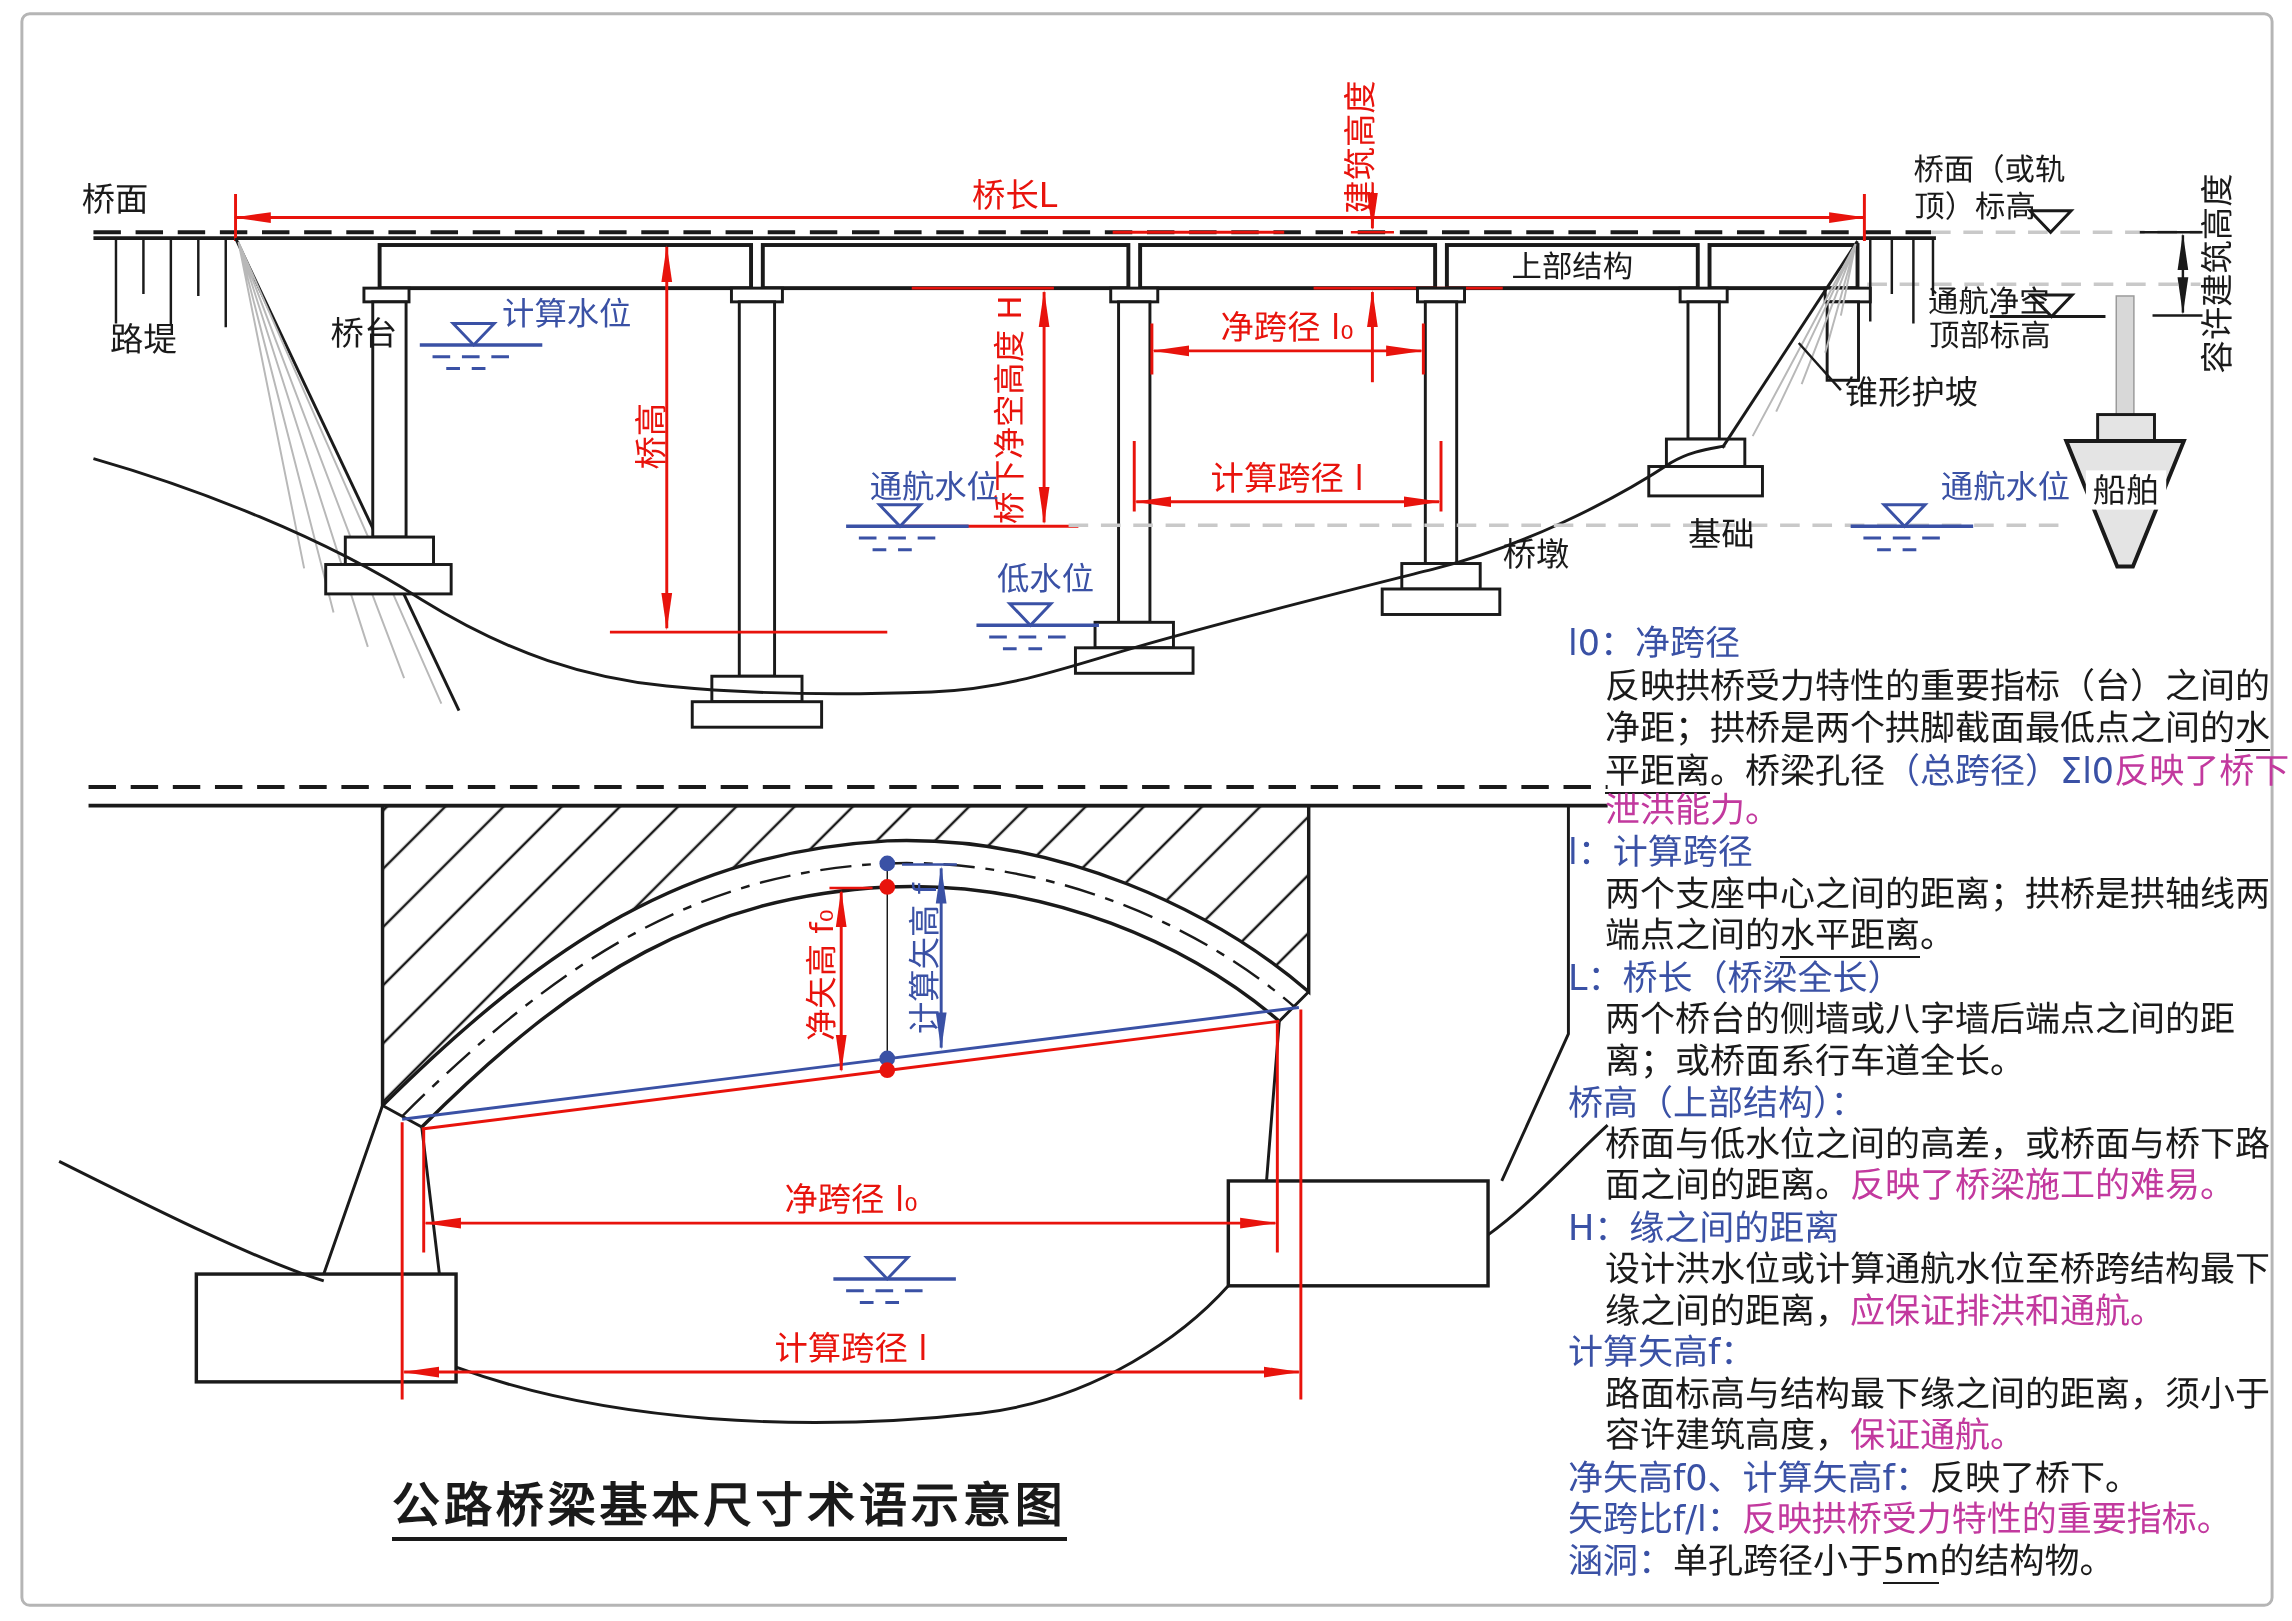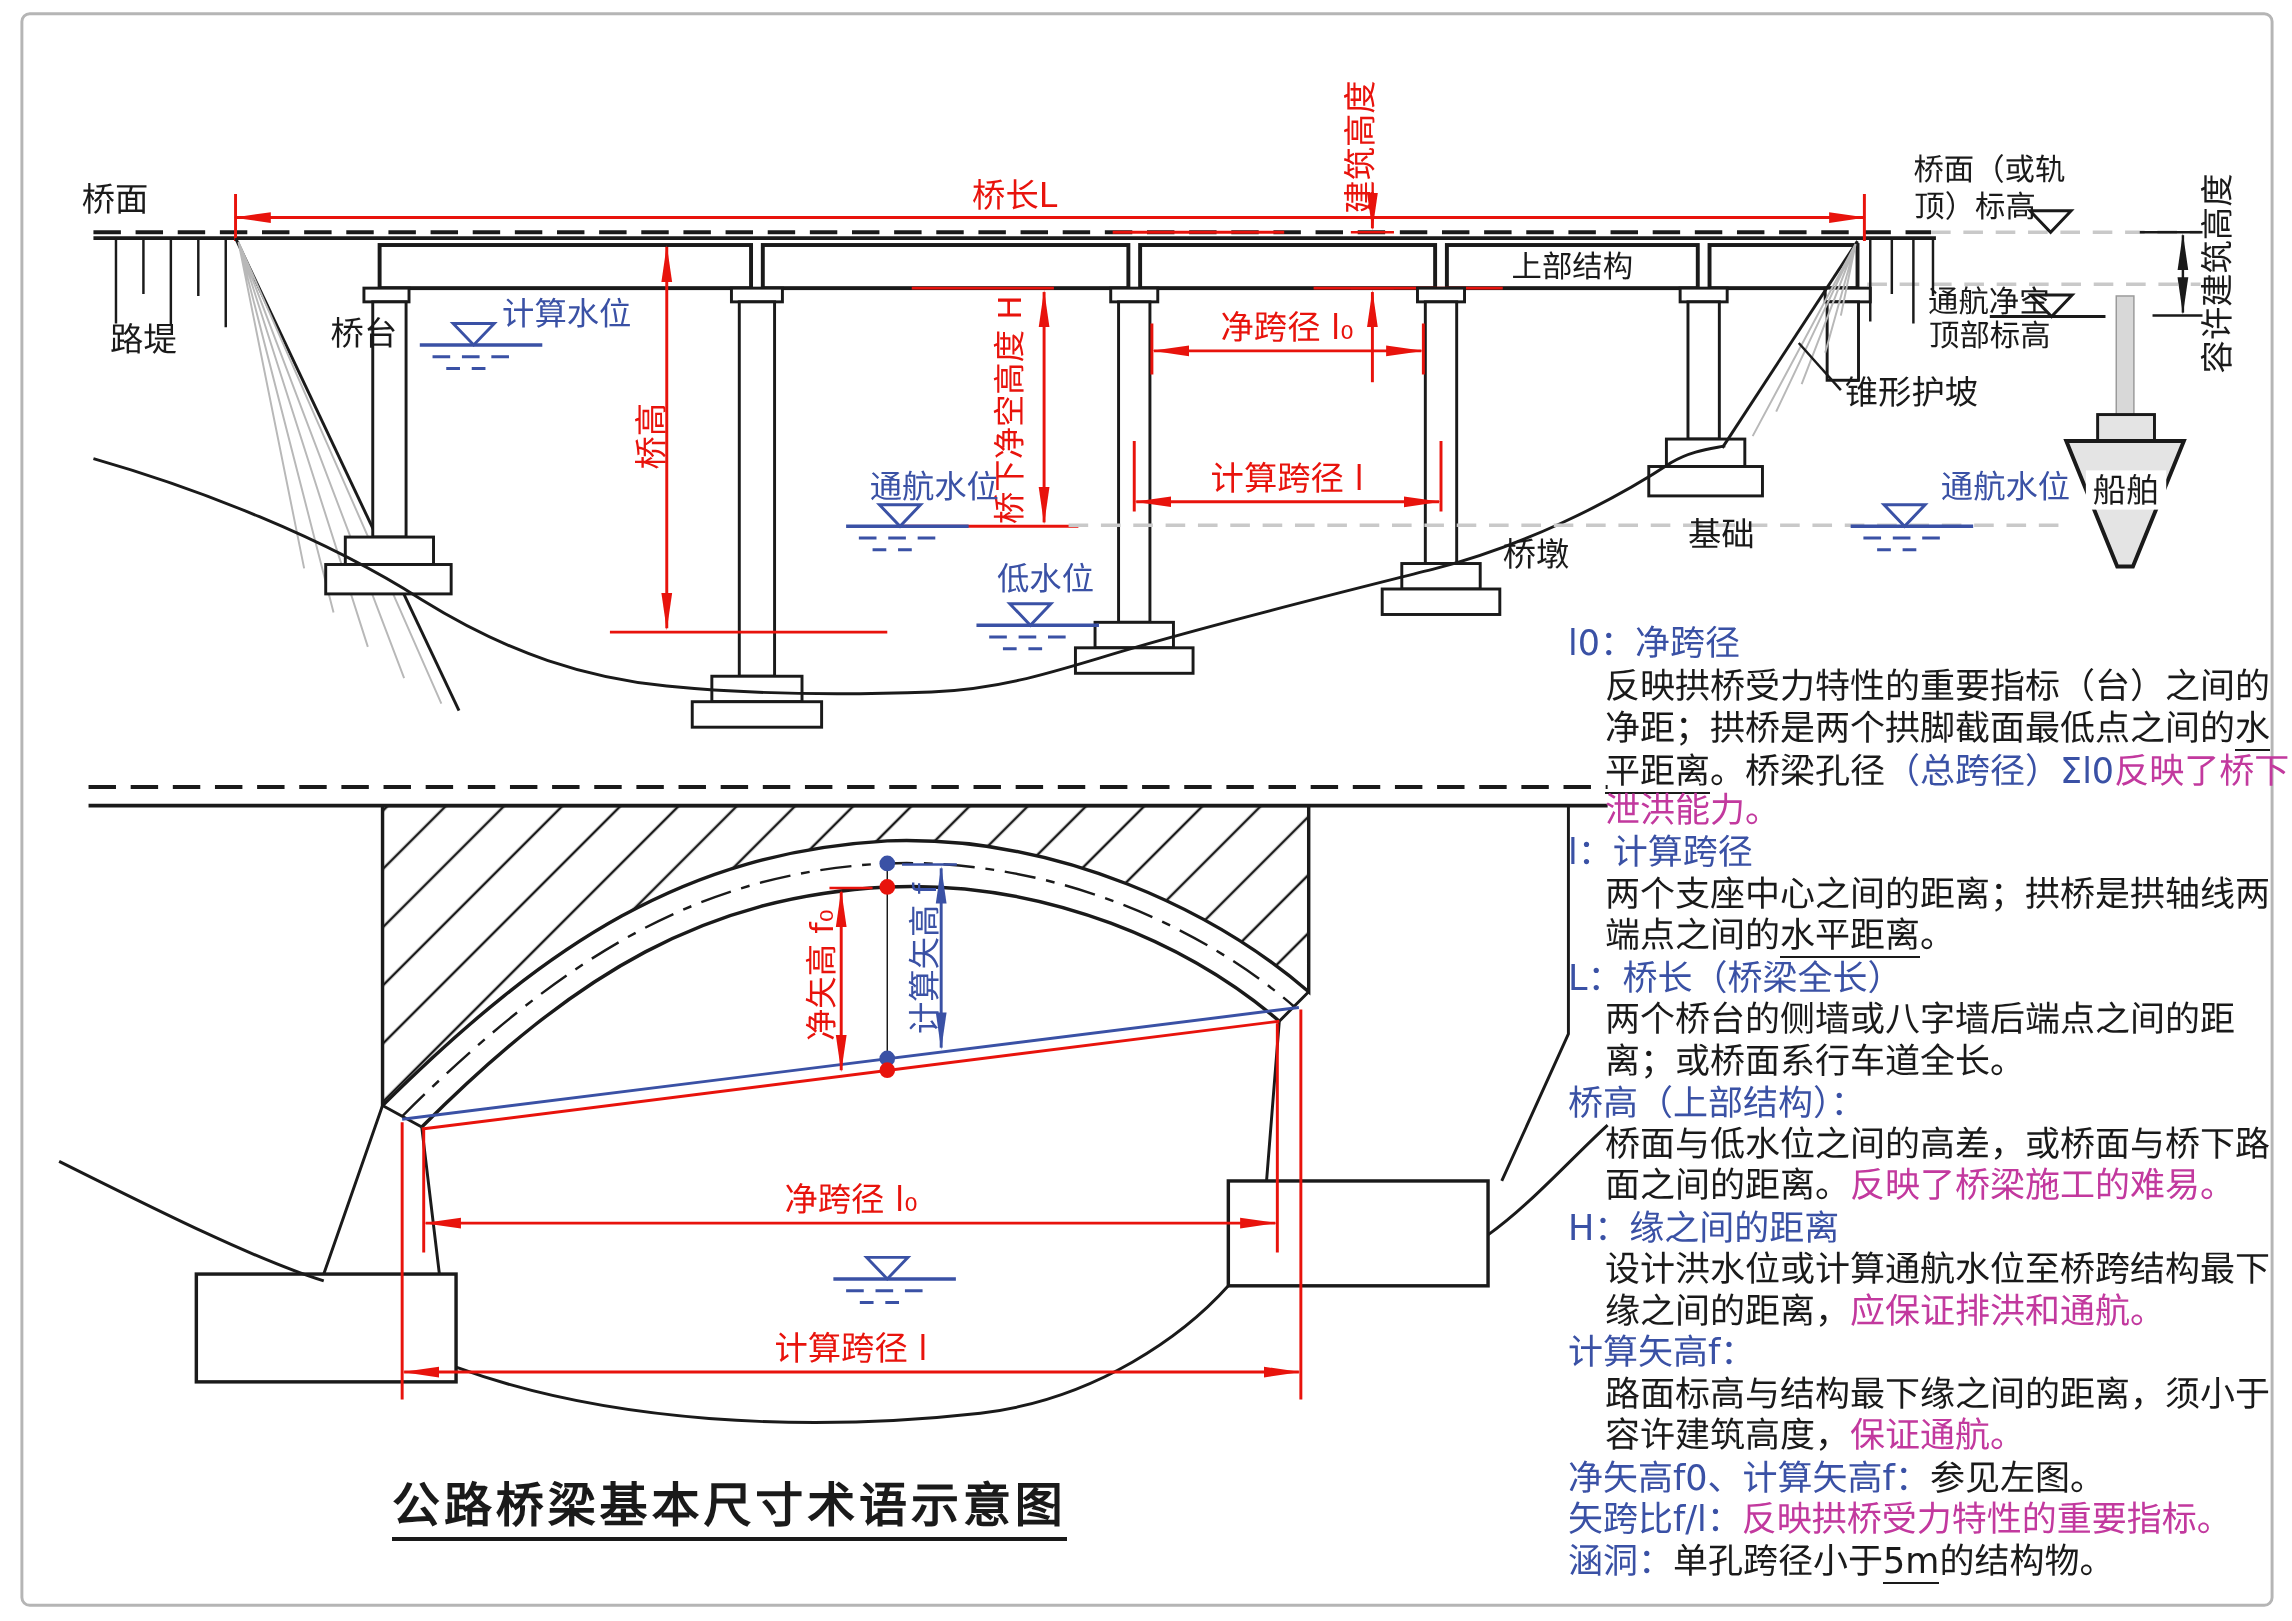--- a/index.html
+++ b/index.html
@@ -271,19 +271,19 @@
   <div class="gl" style="left:1605px;top:1040px"><span class="c-k">离；或桥面系行车道全长。</span></div>
   <div class="gl" style="left:1568px;top:1082px"><span class="c-b">桥高（上部结构）：</span></div>
   <div class="gl" style="left:1605px;top:1123px"><span class="c-k">桥面与低水位之间的高差，或桥面与桥下路</span></div>
   <div class="gl" style="left:1605px;top:1164px"><span class="c-k">面之间的距离。</span><span class="c-m">反映了桥梁施工的难易。</span></div>
   <div class="gl" style="left:1568px;top:1207px"><span class="c-b">H：缘之间的距离</span></div>
   <div class="gl" style="left:1605px;top:1248px"><span class="c-k">设计洪水位或计算通航水位至桥跨结构最下</span></div>
   <div class="gl" style="left:1605px;top:1290px"><span class="c-k">缘之间的距离，</span><span class="c-m">应保证排洪和通航。</span></div>
   <div class="gl" style="left:1568px;top:1331px"><span class="c-b">计算矢高f：</span></div>
   <div class="gl" style="left:1605px;top:1373px"><span class="c-k">路面标高与结构最下缘之间的距离，须小于</span></div>
   <div class="gl" style="left:1605px;top:1414px"><span class="c-k">容许建筑高度，</span><span class="c-m">保证通航。</span></div>
-  <div class="gl" style="left:1568px;top:1457px"><span class="c-b">净矢高f0、计算矢高f：</span><span class="c-k">参见左图。</span></div>
+  <div class="gl" style="left:1568px;top:1457px"><span class="c-b">净矢高f0、计算矢高f：</span><span class="c-k">反映了桥下。</span></div>
   <div class="gl" style="left:1568px;top:1498px"><span class="c-b">矢跨比f/l：</span><span class="c-m">反映拱桥受力特性的重要指标。</span></div>
   <div class="gl" style="left:1568px;top:1540px"><span class="c-b">涵洞：</span><span class="c-k">单孔跨径小于</span><span class="c-k u">5m</span><span class="c-k">的结构物。</span></div>
 </div>
 
 <div class="title">公路桥梁基本尺寸术语示意图</div>
 
 
 </body></html>

